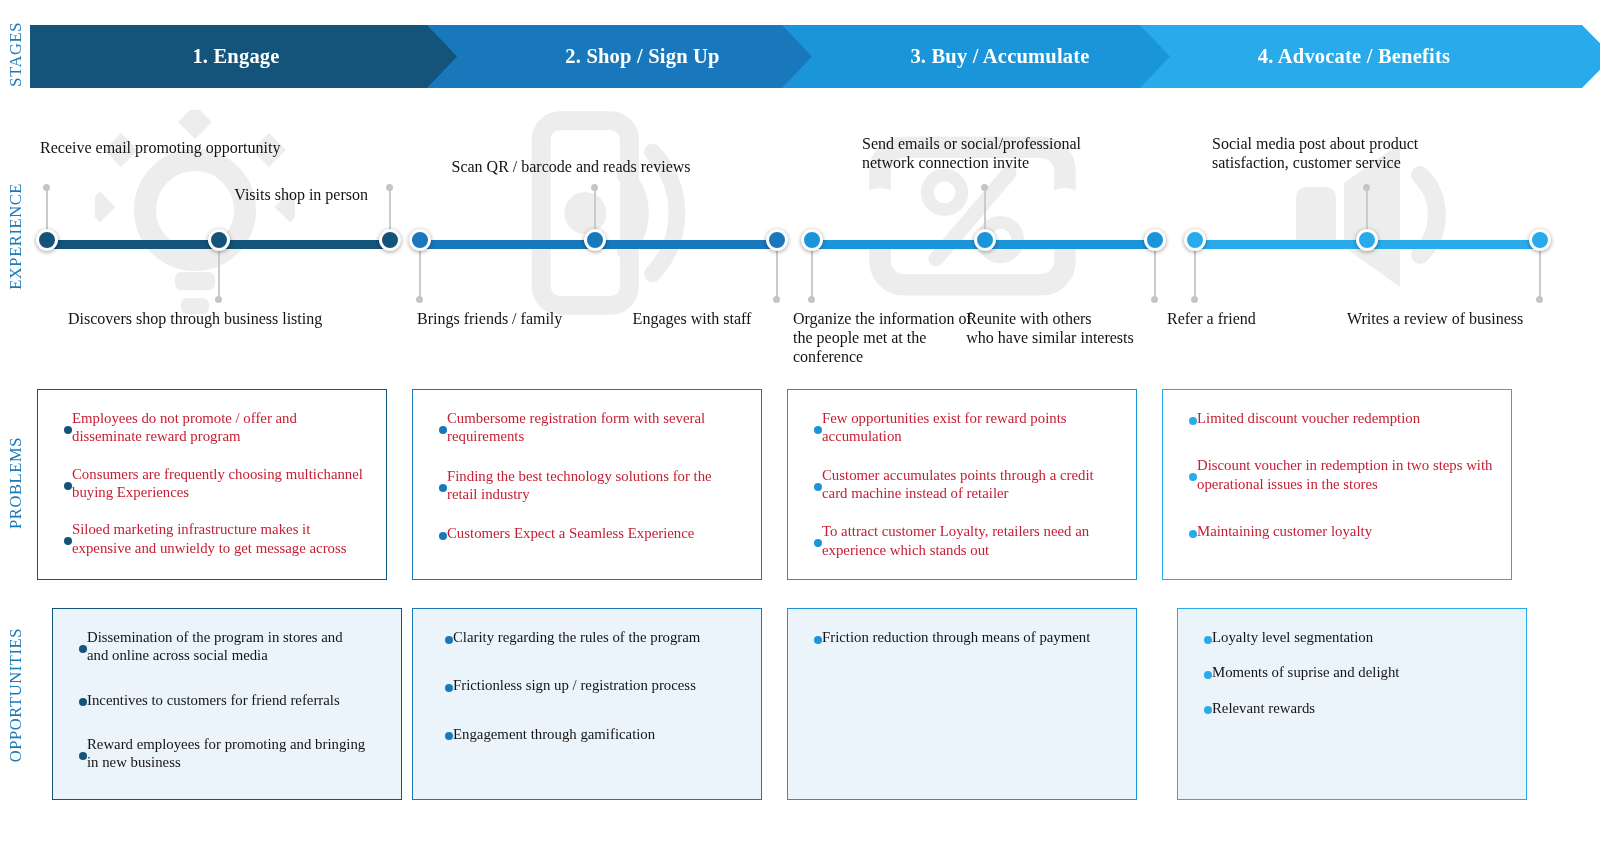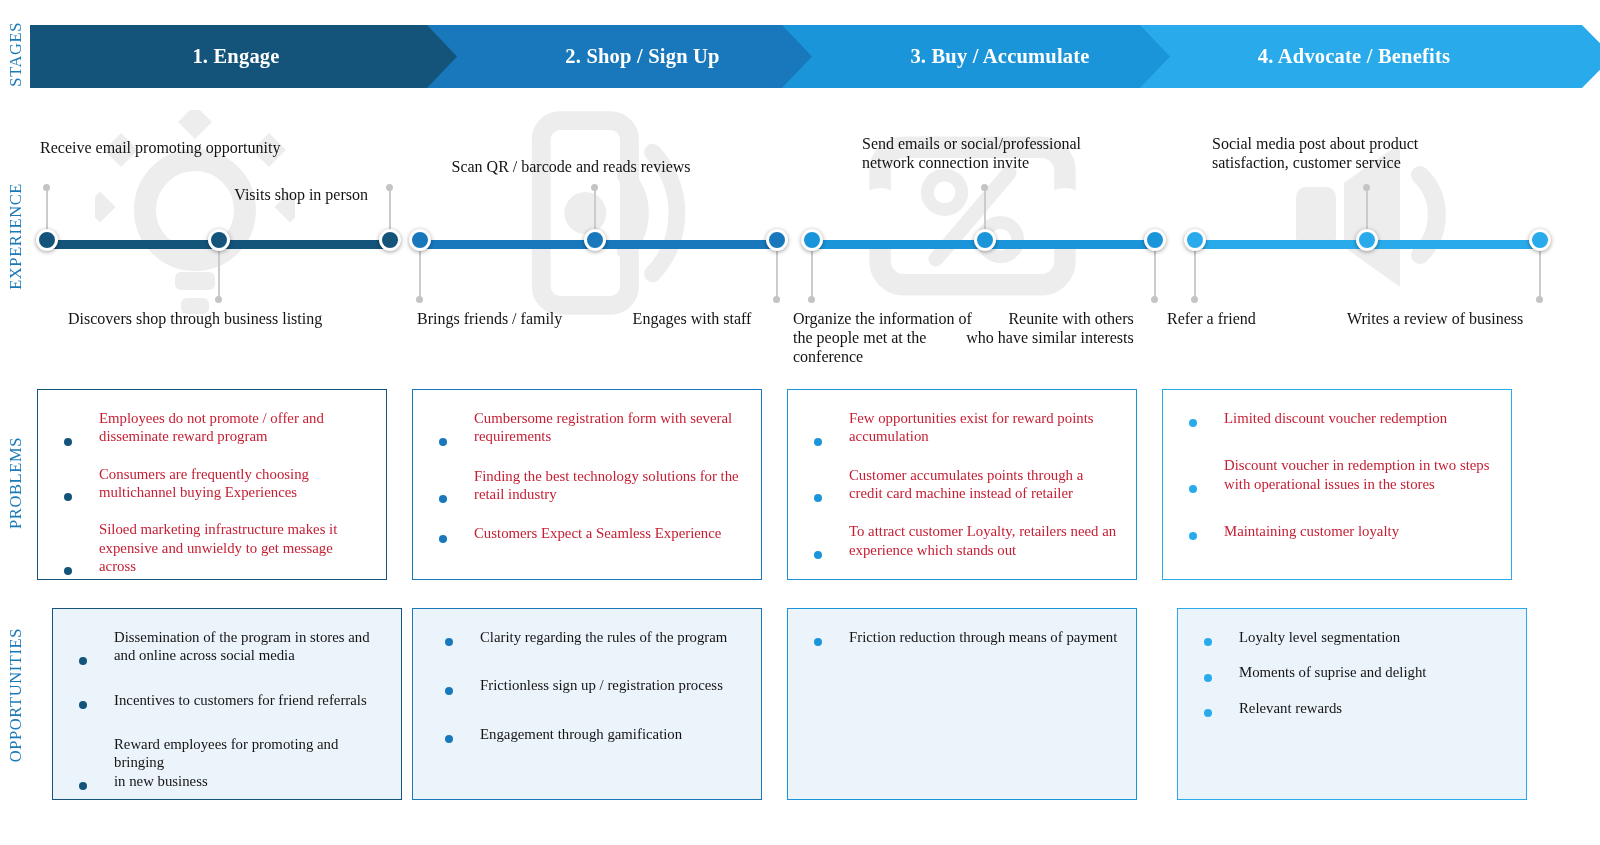--- a/index.html
+++ b/index.html
@@ -28,32 +28,32 @@
   .eline{position:absolute;top:240px;height:9px;background:var(--sc);z-index:2;}
   .tdot{position:absolute;top:229px;width:16px;height:16px;border-radius:50%;background:var(--sc);
         border:3px solid #fff;box-shadow:0 1px 4px rgba(0,0,0,.38);z-index:3;}
   .conn{position:absolute;width:2px;background:#cbcbcb;z-index:1;}
   .conn.up{top:189px;height:51px;}
   .conn.down{top:249px;height:49px;}
   .cap{position:absolute;width:7px;height:7px;border-radius:50%;background:#c4c4c4;z-index:1;}
   .cap.up{top:184px;}
   .cap.down{top:296px;}
   .elabel{position:absolute;font-size:16px;line-height:1.18;white-space:pre;color:#131313;z-index:4;}
-  .elabel.center{transform:translateX(-50%);text-align:right;}
+  .elabel.center{transform:translateX(-50%);text-align:left;}
   .elabel.rightend{transform:translateX(-100%);text-align:right;}
 
   
   .wm{position:absolute;z-index:0;}
 
   
   .box{position:absolute;width:350px;box-sizing:border-box;border:1px solid var(--sc);
        padding:19px 16px 0 26px;z-index:2;}
   .box.problems{top:389px;height:191px;background:#fff;}
   .box.opps{top:608px;height:192px;background:#ecf4fb;}
-  .bitem{display:flex;gap:27px;margin-bottom:var(--gap,20px);align-items:flex-end;}
+  .bitem{display:flex;gap:0;margin-bottom:var(--gap,20px);align-items:center;}
   .bdot{flex:0 0 auto;width:8px;height:8px;border-radius:50%;background:var(--sc);margin-top:5px;}
   .btext{font-size:14.8px;line-height:1.24;}
   .problems .btext{color:#c51d32;}
   .opps .btext{color:#141414;}
 </style>
 </head>
 <body>
 
 <div class="canvas">
 

